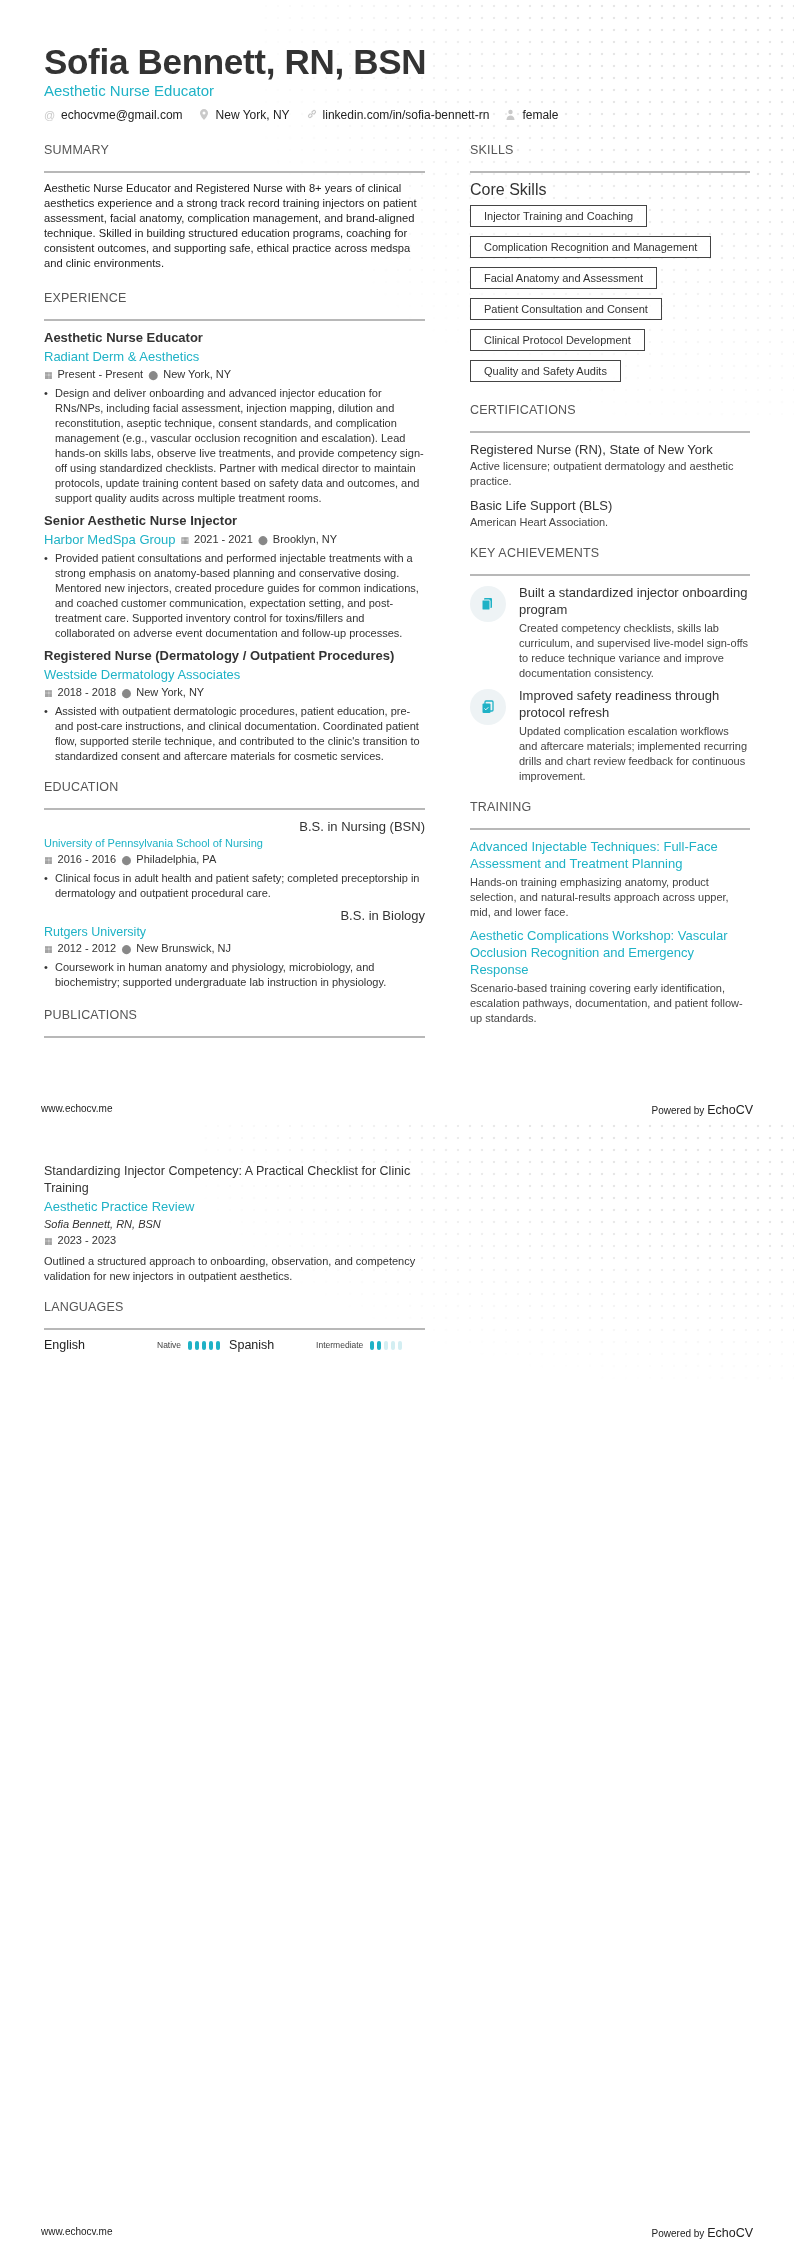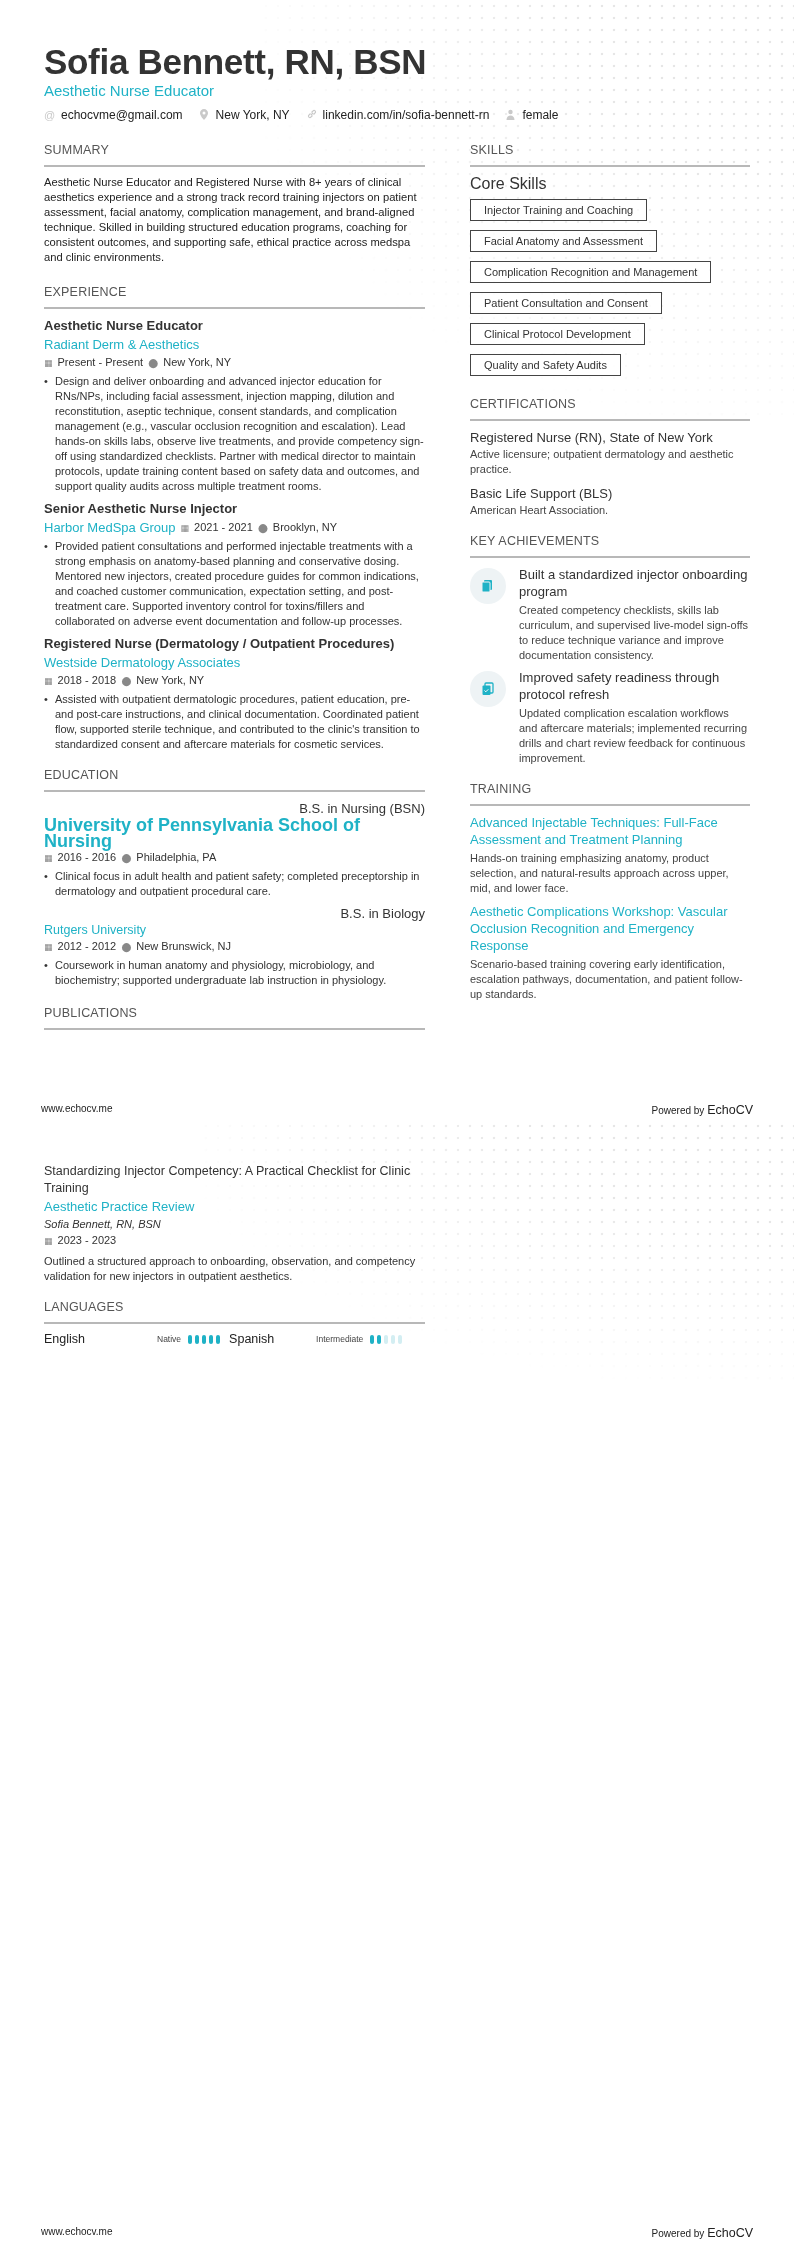--- a/index.html
+++ b/index.html
@@ -15,21 +15,21 @@
     background-size: 12px 12px;
   }
   .header { position: absolute; left: 44px; top: 42px; }
   .name { font-size: 35px; font-weight: bold; color: #333; letter-spacing: -0.3px; line-height: 40px; }
   .subtitle { font-size: 15px; color: #1fb2c6; margin-top: 0px; }
   .contacts { position: absolute; left: 44px; top: 108px; display: flex; gap: 16px; font-size: 12px; color: #222; }
   .contact { display: flex; align-items: center; gap: 7px; }
   .cicon { color: #c9c9c9; font-size: 11px; width: 10px; text-align: center; }
   .col-left { position: absolute; left: 44px; width: 381px; }
   .col-right { position: absolute; left: 470px; width: 280px; }
-  .sec-title { font-size: 12.5px; color: #555; letter-spacing: 0.2px; padding-bottom: 8px; border-bottom: 2px solid #b8b8b8; margin-bottom: 8px; }
+  .sec-title { font-size: 12.5px; color: #555; letter-spacing: 0.2px; padding-bottom: 14px; border-bottom: 2px solid #b8b8b8; margin-bottom: 8px; }
   .para { font-size: 11.2px; line-height: 15px; color: #222; }
   .job-title { font-size: 13px; font-weight: bold; color: #333; line-height: 18px; }
   .company { font-size: 13px; color: #1fb2c6; line-height: 19px; }
   .meta { font-size: 11px; color: #333; display: flex; gap: 5px; align-items: center; line-height: 17px; }
   .meta span.ic { color: #888; font-size: 9px; margin-right: 5px; }
   .bullets { list-style: none; font-size: 11px; line-height: 15px; color: #333; margin-top: 2px; }
   .bullets li { position: relative; padding-left: 11px; }
   .bullets li::before { content: "•"; position: absolute; left: 0; top: 0; }
   .job { margin-bottom: 6px; }
   .edu-degree { font-size: 13px; color: #333; line-height: 17px; text-align: right; }
@@ -138,21 +138,21 @@
       <ul class="bullets">
           <li>Assisted with outpatient dermatologic procedures, patient education, pre- and post-care instructions, and clinical documentation. Coordinated patient flow, supported sterile technique, and contributed to the clinic's transition to standardized consent and aftercare materials for cosmetic services.</li>
         </ul>
     </div>
   </section>
 
   <section style="margin-top:16px;">
     <div class="sec-title">EDUCATION</div>
     <div class="job">
       <div class="edu-degree">B.S. in Nursing (BSN)</div>
-      <div class="company" style="font-size:18px;line-height:16px;font-weight:bold;">University of Pennsylvania School of Nursing</div>
+      <div class="company" style="font-size:11px;line-height:16px;">University of Pennsylvania School of Nursing</div>
       <div class="meta">
         <span><span class="ic">▦</span><span>2016 - 2016</span></span>
         <span><span class="ic">⬤</span><span>Philadelphia, PA</span></span>
       </div>
       <ul class="bullets">
           <li>Clinical focus in adult health and patient safety; completed preceptorship in dermatology and outpatient procedural care.</li>
         </ul>
     </div>
     <div class="job">
       <div class="edu-degree">B.S. in Biology</div>
@@ -171,22 +171,22 @@
     <div class="sec-title">PUBLICATIONS</div>
   </section>
 </div>
 
 <div class="col-right" style="top:143px;">
   <section>
     <div class="sec-title">SKILLS</div>
     <div class="skills-sub">Core Skills</div>
     <div>
       <div><span class="skill-tag">Injector Training and Coaching</span></div>
+      <div><span class="skill-tag">Complication Recognition and Management</span></div>
       <div><span class="skill-tag">Facial Anatomy and Assessment</span></div>
-      <div><span class="skill-tag">Complication Recognition and Management</span></div>
       <div><span class="skill-tag">Patient Consultation and Consent</span></div>
       <div><span class="skill-tag">Clinical Protocol Development</span></div>
       <div><span class="skill-tag">Quality and Safety Audits</span></div>
     </div>
   </section>
 
   <section style="margin-top:12px;">
     <div class="sec-title">CERTIFICATIONS</div>
     <div class="cert-name">Registered Nurse (RN), State of New York</div>
     <div class="cert-desc">Active licensure; outpatient dermatology and aesthetic practice.</div>

